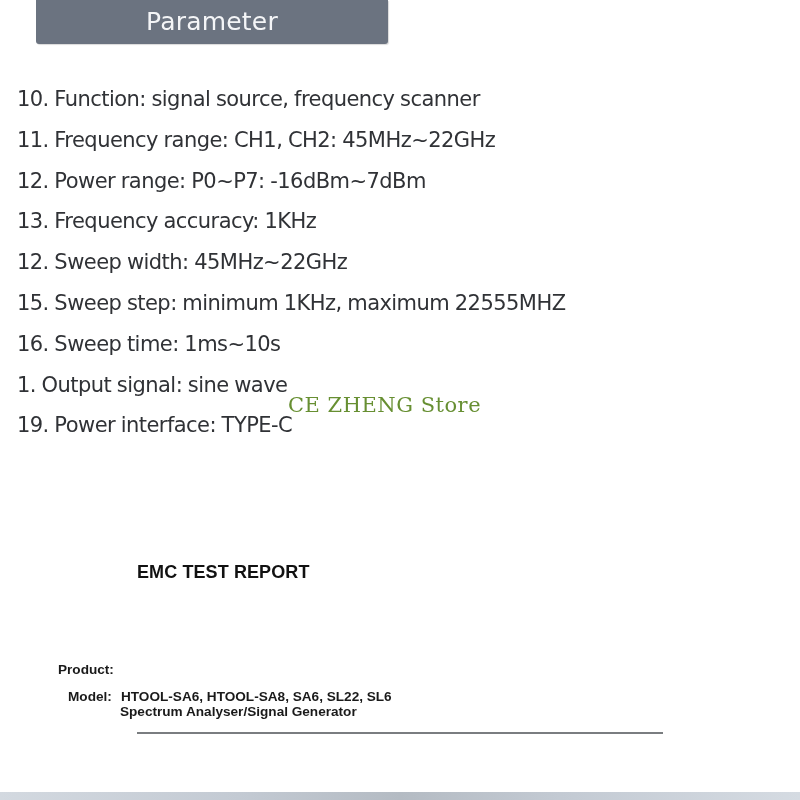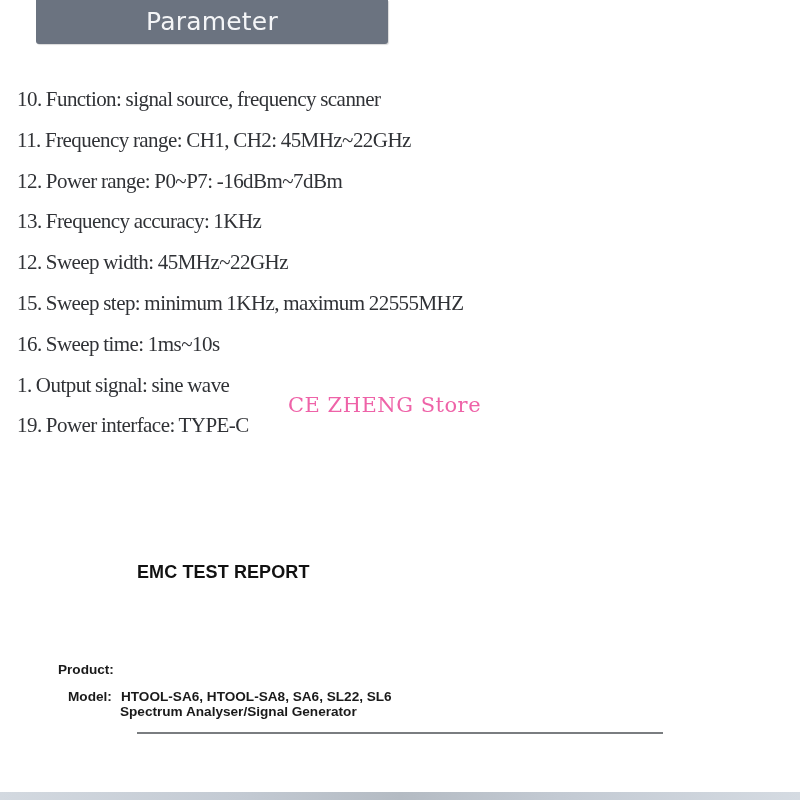--- a/index.html
+++ b/index.html
@@ -44,29 +44,28 @@
       list-style: none;
     }
     .param-item {
       height: 40.8px;
       line-height: 30px;
       font-size: 21px;
       color: #303236;
       white-space: nowrap;
       letter-spacing: -0.55px;
       word-spacing: -0.5px;
-      font-family: Liberation Serif, serif;
     }
     .watermark {
       position: absolute;
       left: 288px;
       top: 393px;
       font-family: "DejaVu Serif", serif;
       font-size: 21px;
-      color: #ec4899;
+      color: #4d7c0f;
       opacity: 0.85;
       letter-spacing: 0.5px;
       white-space: nowrap;
     }
     .report-title {
       position: absolute;
       left: 137px;
       top: 562px;
       font-family: "Liberation Sans", sans-serif;
       font-weight: bold;

